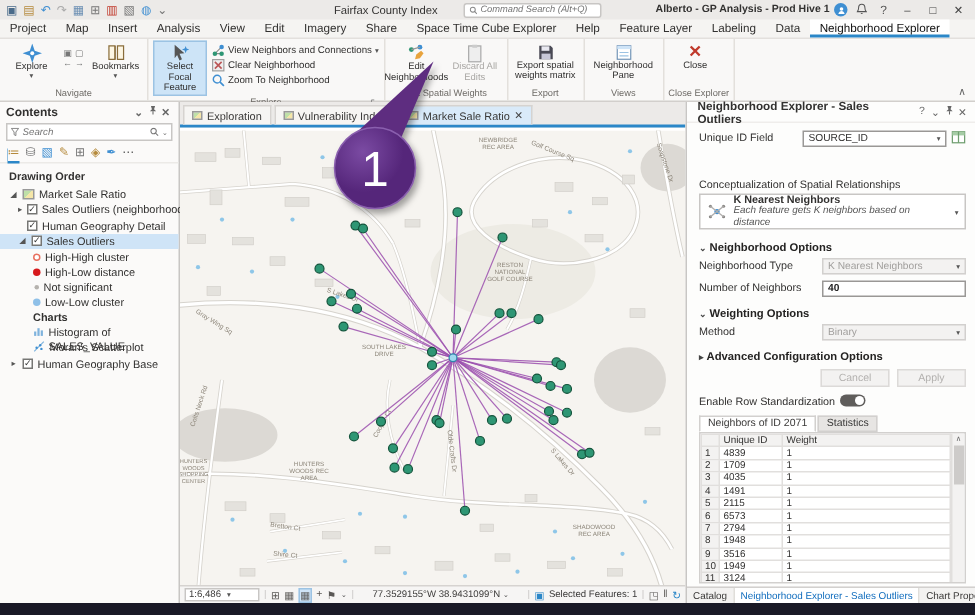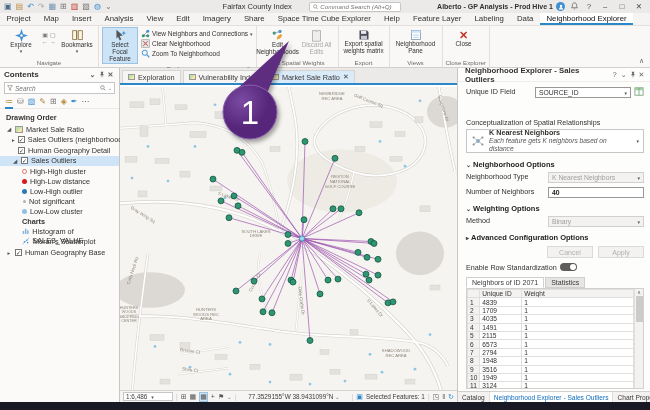--- a/index.html
+++ b/index.html
@@ -359,24 +359,20 @@
       <span>Sales Outliers</span>
     </div>
     <div id="legend-list">
         <div class="lg-row">
           <span class="lg-dot" style="border: 1.3px solid rgb(232, 112, 95); background: rgb(255, 255, 255);"></span>
           <span>High-High cluster</span>
         </div>
         <div class="lg-row">
           <span class="lg-dot" style="background: rgb(215, 25, 28);"></span>
           <span>High-Low distance</span>
-        </div>
-        <div class="lg-row">
-          <span class="lg-dot" style="background: rgb(44, 123, 182);"></span>
-          <span>Low-High outlier</span>
         </div>
         <div class="lg-row">
           <span class="lg-dot" style="width: 3px; height: 3px; background: rgb(181, 178, 174); margin-left: 1px;"></span>
           <span>Not significant</span>
         </div>
         <div class="lg-row">
           <span class="lg-dot" style="background: rgb(143, 192, 232);"></span>
           <span>Low-Low cluster</span>
         </div>
       </div>

